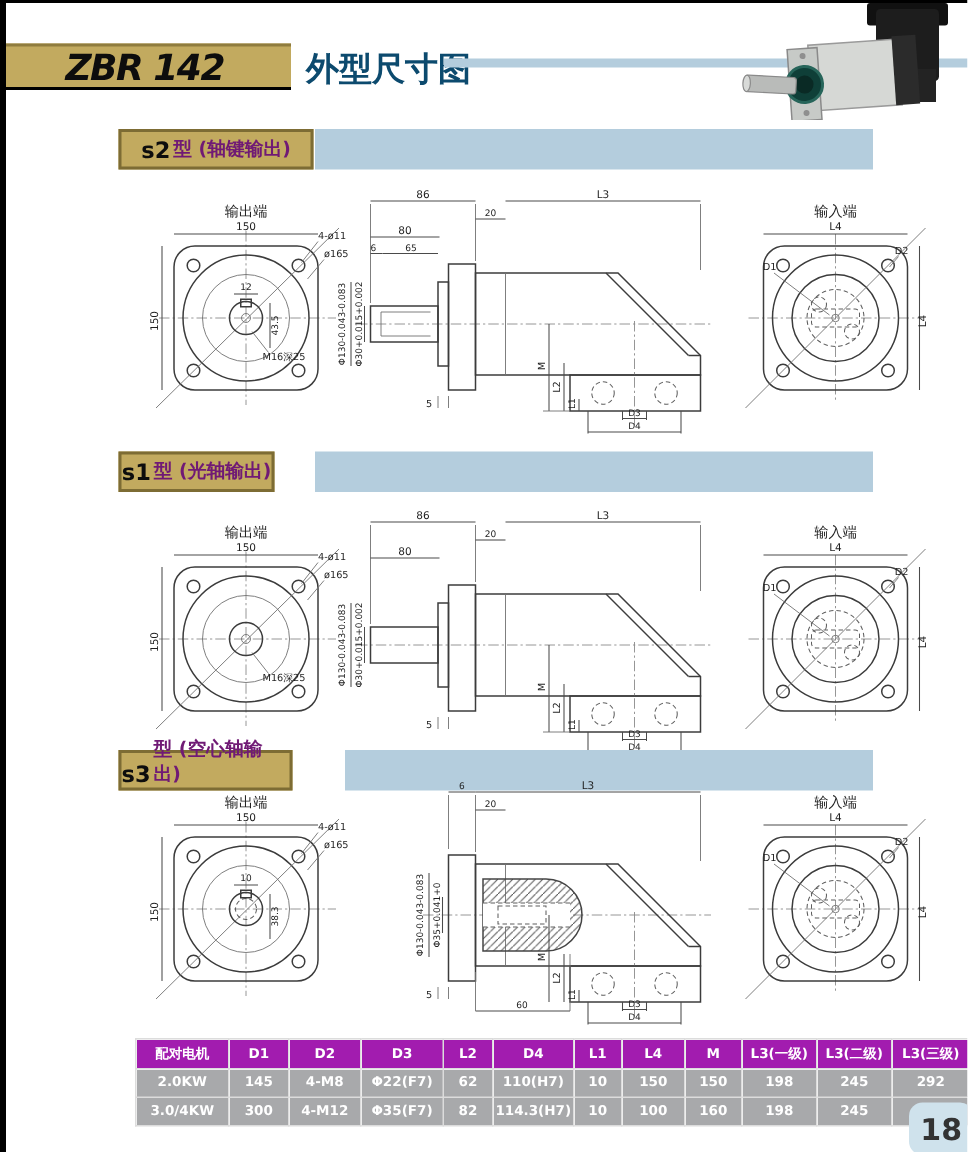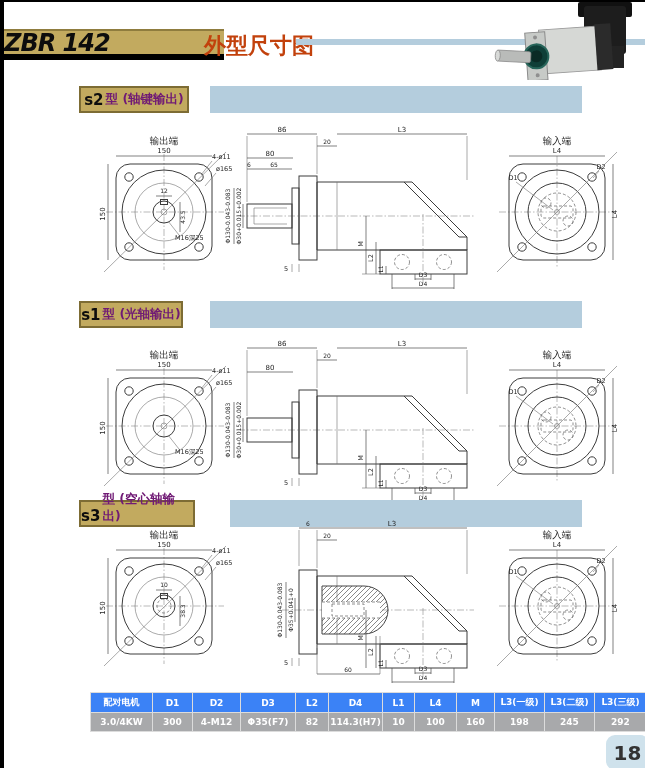--- a/index.html
+++ b/index.html
@@ -1,24 +1,24 @@
 <!DOCTYPE html>
 <html><head>
 <meta charset="utf-8">
 <style>
   html,body{margin:0;padding:0;background:#fff;}
   .page{position:relative;width:645px;height:768px;background:#fff;overflow:hidden;
         border-left:4px solid #000;border-top:2px solid #000;box-sizing:border-box;
         font-family:"DejaVu Sans","Liberation Sans",sans-serif;}
   
-  .title-banner{position:absolute;left:0;top:27px;width:220px;height:31px;background:#c2aa5f;
-        border-top:2px solid #8f7c3e;border-bottom:6px solid #000000;box-sizing:border-box;
-        display:flex;align-items:center;justify-content:flex-start;padding-right:5px;}
+  .title-banner{position:absolute;left:0;top:27px;width:190px;height:31px;background:#c2aa5f;
+        border-top:2px solid #8f7c3e;border-bottom:2px solid #000000;box-sizing:border-box;
+        display:flex;align-items:center;justify-content:center;padding-right:5px;}
   .model{font-weight:bold;font-style:italic;font-size:24px;color:#0d0d0d;letter-spacing:-1px;}
-  .title-text{position:absolute;left:200px;top:29px;font-size:22px;font-weight:bold;color:#c2410c;}
+  .title-text{position:absolute;left:200px;top:29px;font-size:22px;font-weight:bold;color:#0c4a6e;}
   .title-line{position:absolute;left:292px;top:37px;width:353px;height:6px;background:#b4cddd;}
   
   .sec-box{position:absolute;height:27px;background:#c2aa5f;border:2px solid #7d6c34;
         box-sizing:border-box;display:flex;align-items:center;justify-content:center;gap:2px;}
   .sec-code{font-weight:bold;font-size:15px;color:#0d0d0d;}
   .sec-suffix{font-weight:bold;font-size:12.5px;color:#701a75;}
   .sec-bar{position:absolute;left:206px;width:372px;height:27px;background:#b4cddd;}
   .drawing{position:absolute;left:78px;width:567px;height:168px;}
   
   .ln{fill:none;stroke:#3c3c3c;stroke-width:1;}
@@ -28,21 +28,21 @@
   .dsh{fill:none;stroke:#5f5f5f;stroke-width:.7;stroke-dasharray:3 2;}
   .drawing text{fill:#1f1f1f;font-size:7px;text-anchor:middle;font-family:"DejaVu Sans",sans-serif;}
   .drawing text.cn{font-size:9.5px;}
   .drawing text.t6{font-size:6px;}
   .drawing text.t65{font-size:6.5px;}
   .drawing text.st{text-anchor:start;}
   
   .spec-table{position:absolute;left:86px;top:690px;width:556px;border-collapse:collapse;table-layout:fixed;}
   .spec-table th,.spec-table td{border:1px solid #dcdcdc;color:#fff;font-weight:bold;
         font-size:9px;text-align:center;padding:0;height:18px;overflow:hidden;white-space:nowrap;}
-  .spec-table th{background:#3b82f6;height:19px;}
+  .spec-table th{background:#a21caf;height:19px;}
   .spec-table td{background:#a8a9ab;}
   .note{position:absolute;left:88px;top:748px;font-size:10px;font-weight:bold;color:#222;}
   .page-num{position:absolute;left:602px;top:733px;width:43px;height:35px;background:#cfe2ec;
         border-radius:9px;display:flex;align-items:center;justify-content:center;
         font-size:20px;font-weight:bold;color:#333;}
 </style>
 </head>
 <body>
 
 <div class="page">
@@ -67,21 +67,21 @@
         <circle cx="46" cy="52" r="12" fill="#0f3f38" stroke="#27655a" stroke-width="2"></circle>
         <circle cx="46" cy="52" r="6" fill="#0a2a25"></circle>
         <g transform="rotate(7 40 55)">
           <rect x="6" y="47" width="34" height="11" rx="2" fill="#b9bbb9" stroke="#8a8a8a" stroke-width=".8"></rect>
           <ellipse cx="7" cy="52.5" rx="2.5" ry="5.5" fill="#d8dad8" stroke="#8a8a8a" stroke-width=".8"></ellipse>
         </g>
       </g>
     </g>
   </svg>
 
-  <div class="sec-box" style="left:75px;top:84px;width:110px;">
+  <div class="sec-box" style="left:75px;top:84px;width:130px;">
     <span class="sec-code">s2</span>
       <span class="sec-suffix">型 (轴键输出)</span>
   </div>
   <div class="sec-bar" style="top:84px;"></div>
 
   <svg class="drawing" style="top:120px;" viewBox="0 0 567 168">
 
     <g>
       <text class="cn" x="82" y="22">输出端</text>
       <line class="cl" x1="24" y1="90" x2="142" y2="90"></line>
@@ -446,20 +446,34 @@
       <th>L2</th>
       <th>D4</th>
       <th>L1</th>
       <th>L4</th>
       <th>M</th>
       <th>L3(一级)</th>
       <th>L3(二级)</th>
       <th>L3(三级)</th>
     </tr>
     <tr>
+      <td>2.0KW</td>
+      <td>145</td>
+      <td>4-M8</td>
+      <td>Φ22(F7)</td>
+      <td>62</td>
+      <td>110(H7)</td>
+      <td>10</td>
+      <td>150</td>
+      <td>150</td>
+      <td>198</td>
+      <td>245</td>
+      <td>292</td>
+    </tr>
+    <tr>
       <td>3.0/4KW</td>
       <td>300</td>
       <td>4-M12</td>
       <td>Φ35(F7)</td>
       <td>82</td>
       <td>114.3(H7)</td>
       <td>10</td>
       <td>100</td>
       <td>160</td>
       <td>198</td>

